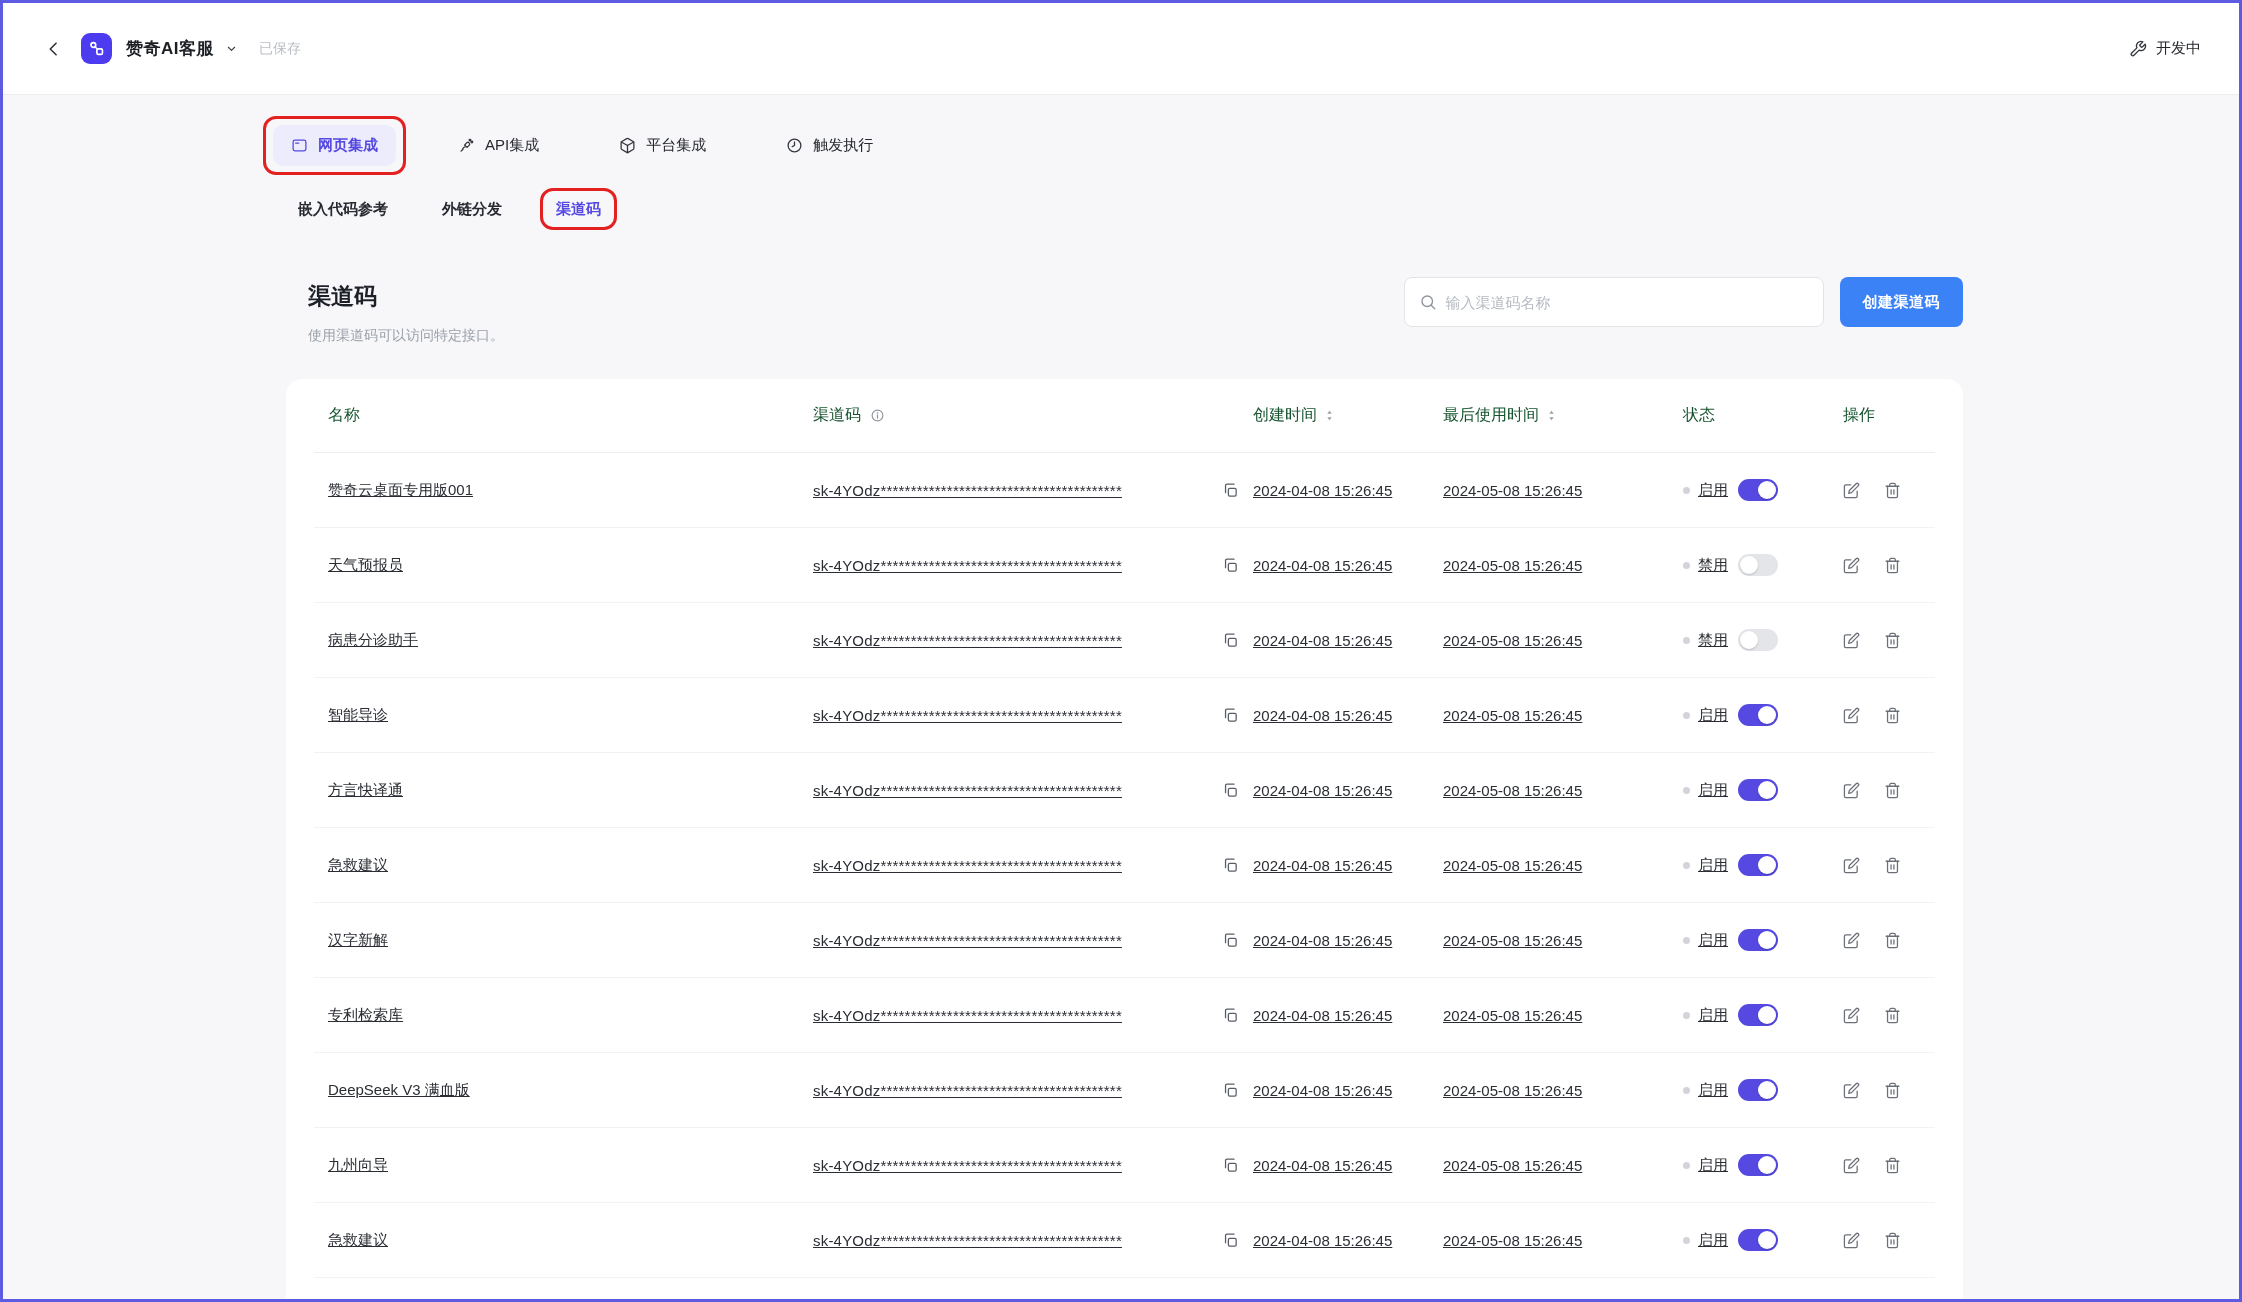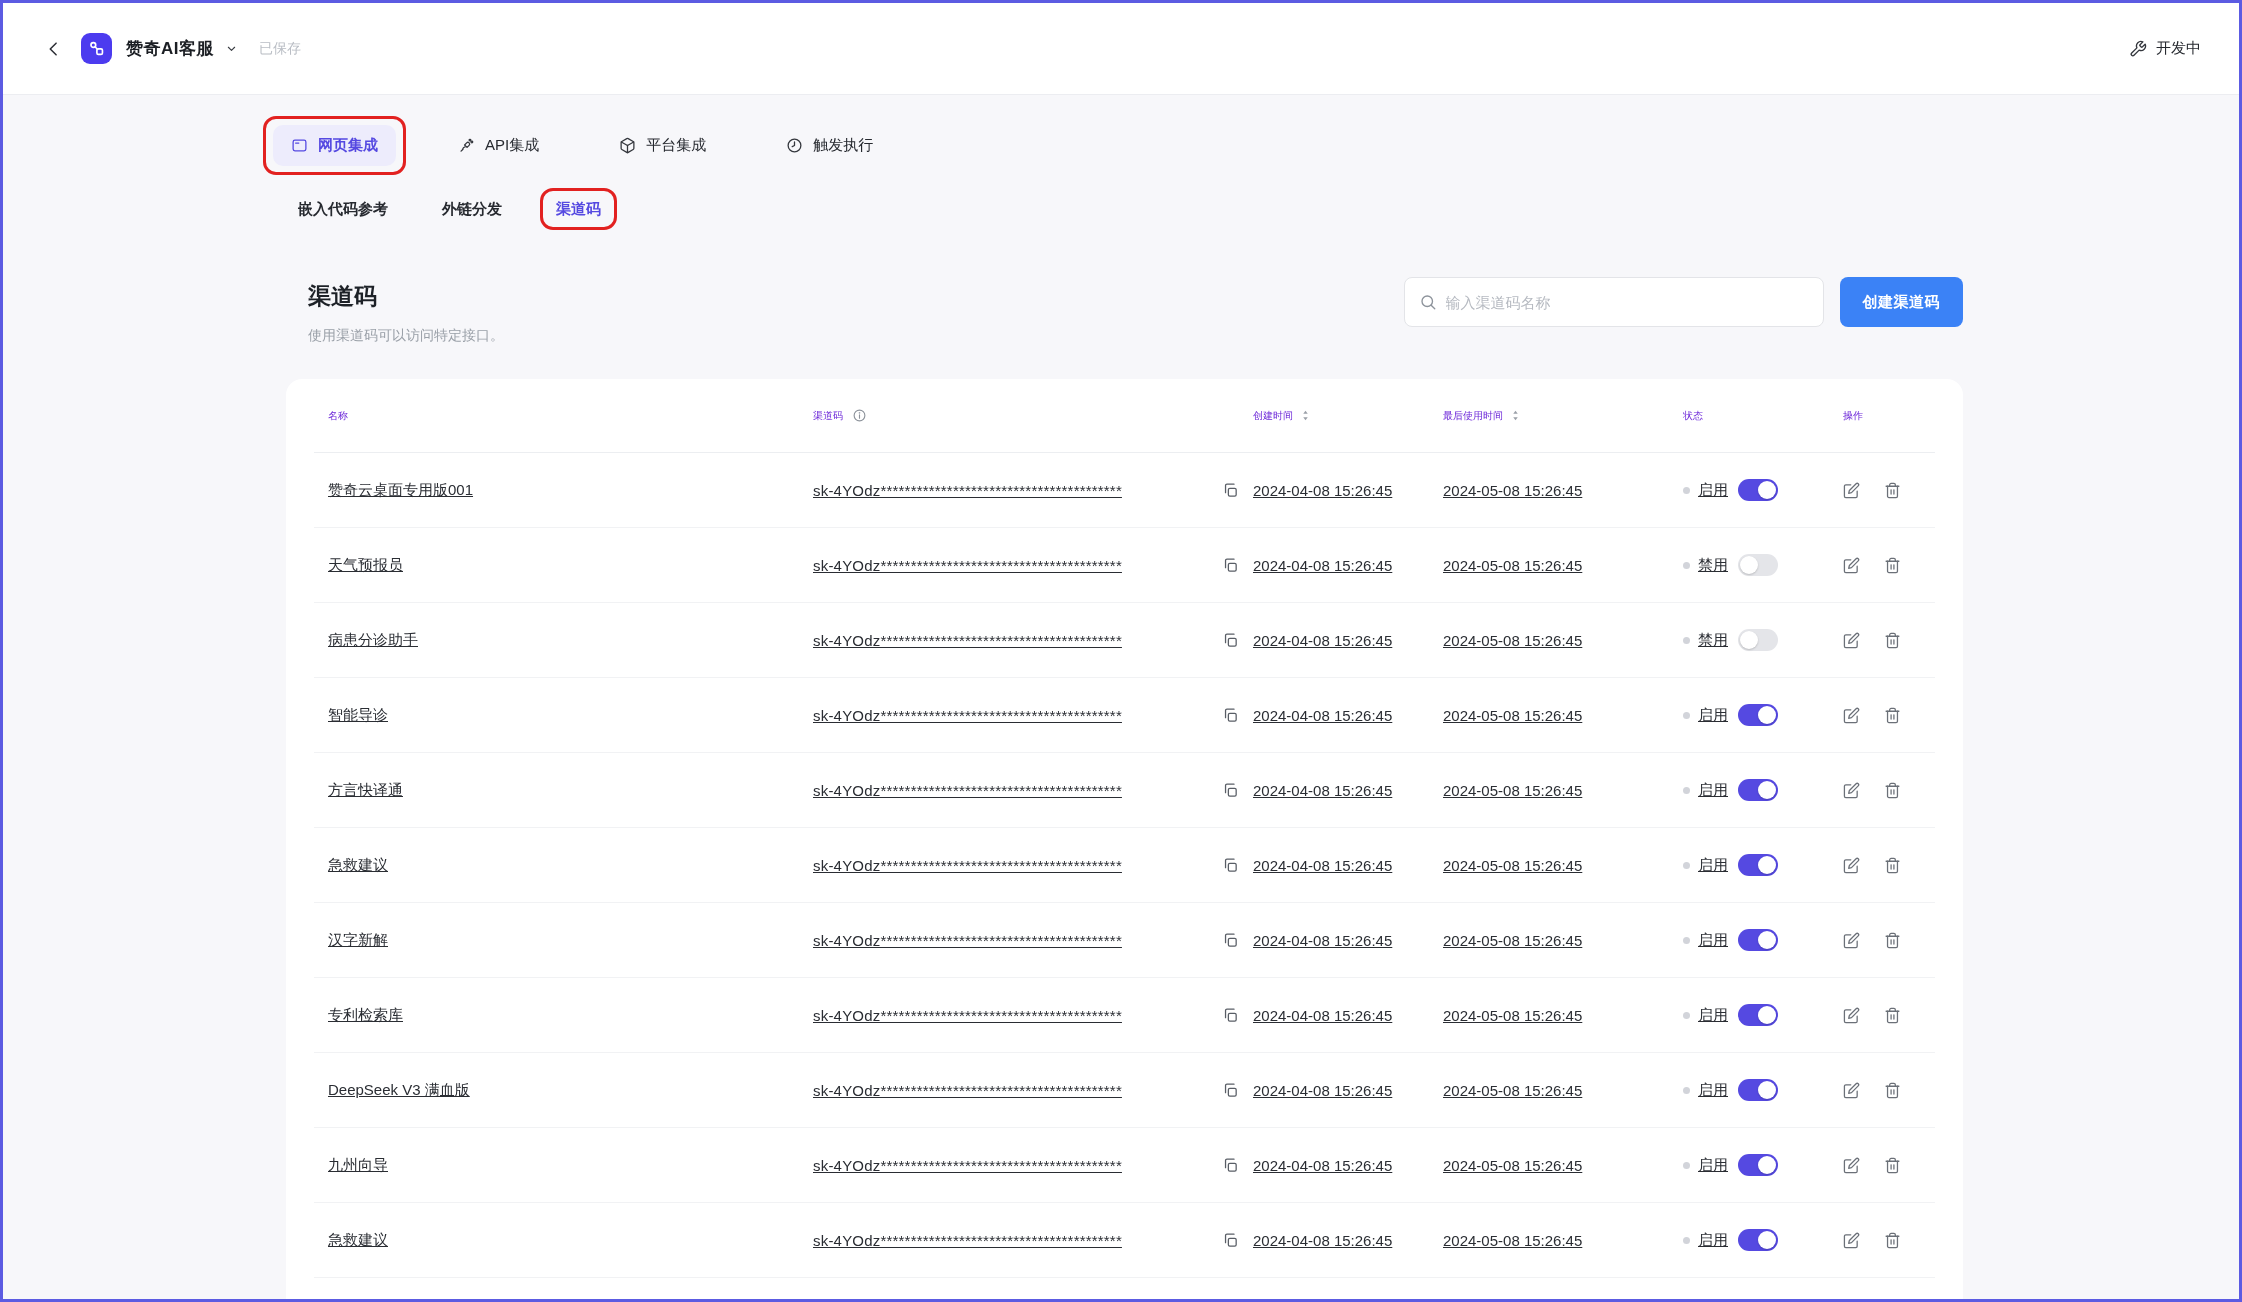--- a/index.html
+++ b/index.html
@@ -77,21 +77,21 @@
     height:50px; padding:0 23px; background:#3b82f6; color:#ffffff; border:none; border-radius:8px;
     font-size:15px; font-weight:600; cursor:pointer; font-family:"Liberation Sans", sans-serif; letter-spacing:.5px;
   }
 
   
   .card{
     width:1677px; margin:34px 0 0 283px; background:#ffffff; border-radius:16px;
     padding:0 28px; height:980px;
   }
   .trow{ display:flex; align-items:center; height:75px; border-bottom:1px solid #f1f2f4; }
-  .trow.head{ height:74px; color:#6d28d9; font-size:10px; border-bottom:1px solid #eceef1;}
+  .trow.head{ height:74px; color:#14532d; font-size:16px; border-bottom:1px solid #eceef1;}
   .c-name{ width:499px; padding-left:14px; }
   .c-key{ width:440px; display:flex; align-items:center; }
   .c-created{ width:190px; }
   .c-last{ width:240px; }
   .c-status{ width:150px; display:flex; align-items:center; }
   .c-actions{ flex:1; display:flex; align-items:center; gap:24px; padding-left:10px; }
   .hflex{ display:flex; align-items:center; gap:5px; }
   .trow:not(.head){ font-size:15px; color:#2a2d33;text-decoration:underline; }
   .key-text{ letter-spacing:.2px; }
   .copy-btn{ margin-left:auto; margin-right:14px; color:#595e66; cursor:pointer; }

